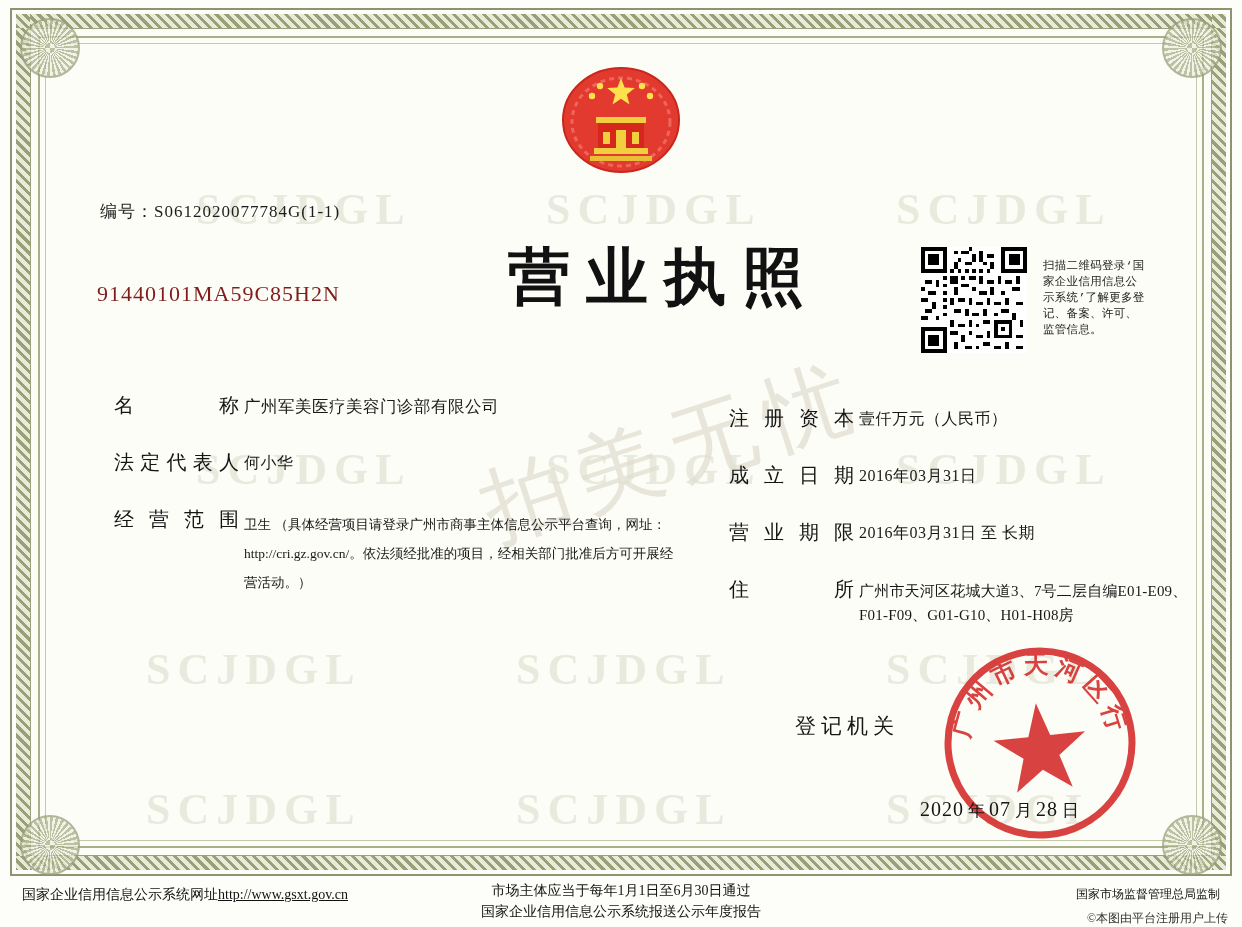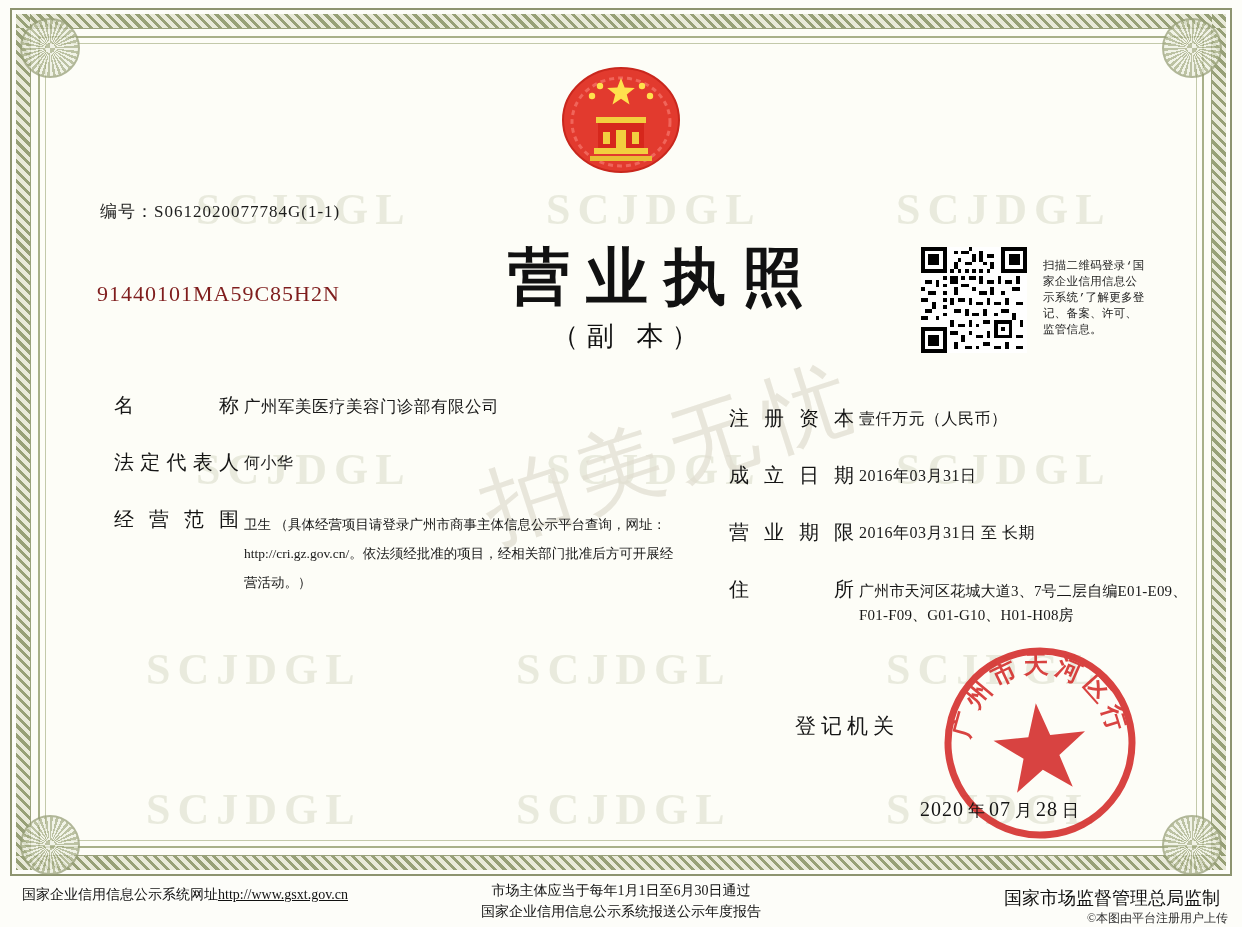--- a/index.html
+++ b/index.html
@@ -293,21 +293,21 @@
     top: 880px;
     text-align: center;
     font-size: 14px;
     line-height: 21px;
     color: #111;
   }
   .footer-right {
     position: absolute;
     right: 22px;
     top: 886px;
-    font-size: 18px;
+    font-size: 12px;
     color: #111;
     text-align: center;
   }
   .footer-note {
     position: absolute;
     right: 14px;
     top: 910px;
     font-size: 12px;
     color: #333;
   }
@@ -368,21 +368,20 @@
       </g>
     </svg>
   </div>
 
   <div class="doc-number">
     <span>编号：</span><span>S0612020077784G(1-1)</span>
   </div>
   <div class="uscc-value">91440101MA59C85H2N</div>
 
   <div class="title">营业执照</div>
-  <div class="subtitle">（副 本）</div>
 
   <div class="qr">
     <svg width="106" height="106" viewBox="0 0 29 29" shape-rendering="crispEdges">
       <rect width="29" height="29" fill="#fff"></rect>
       <g fill="#000">
 
         <rect x="0" y="0" width="7" height="7"></rect>
           <rect x="1" y="1" width="5" height="5" fill="#fff"></rect>
           <rect x="2" y="2" width="3" height="3"></rect>
         <rect x="22" y="0" width="7" height="7"></rect>

